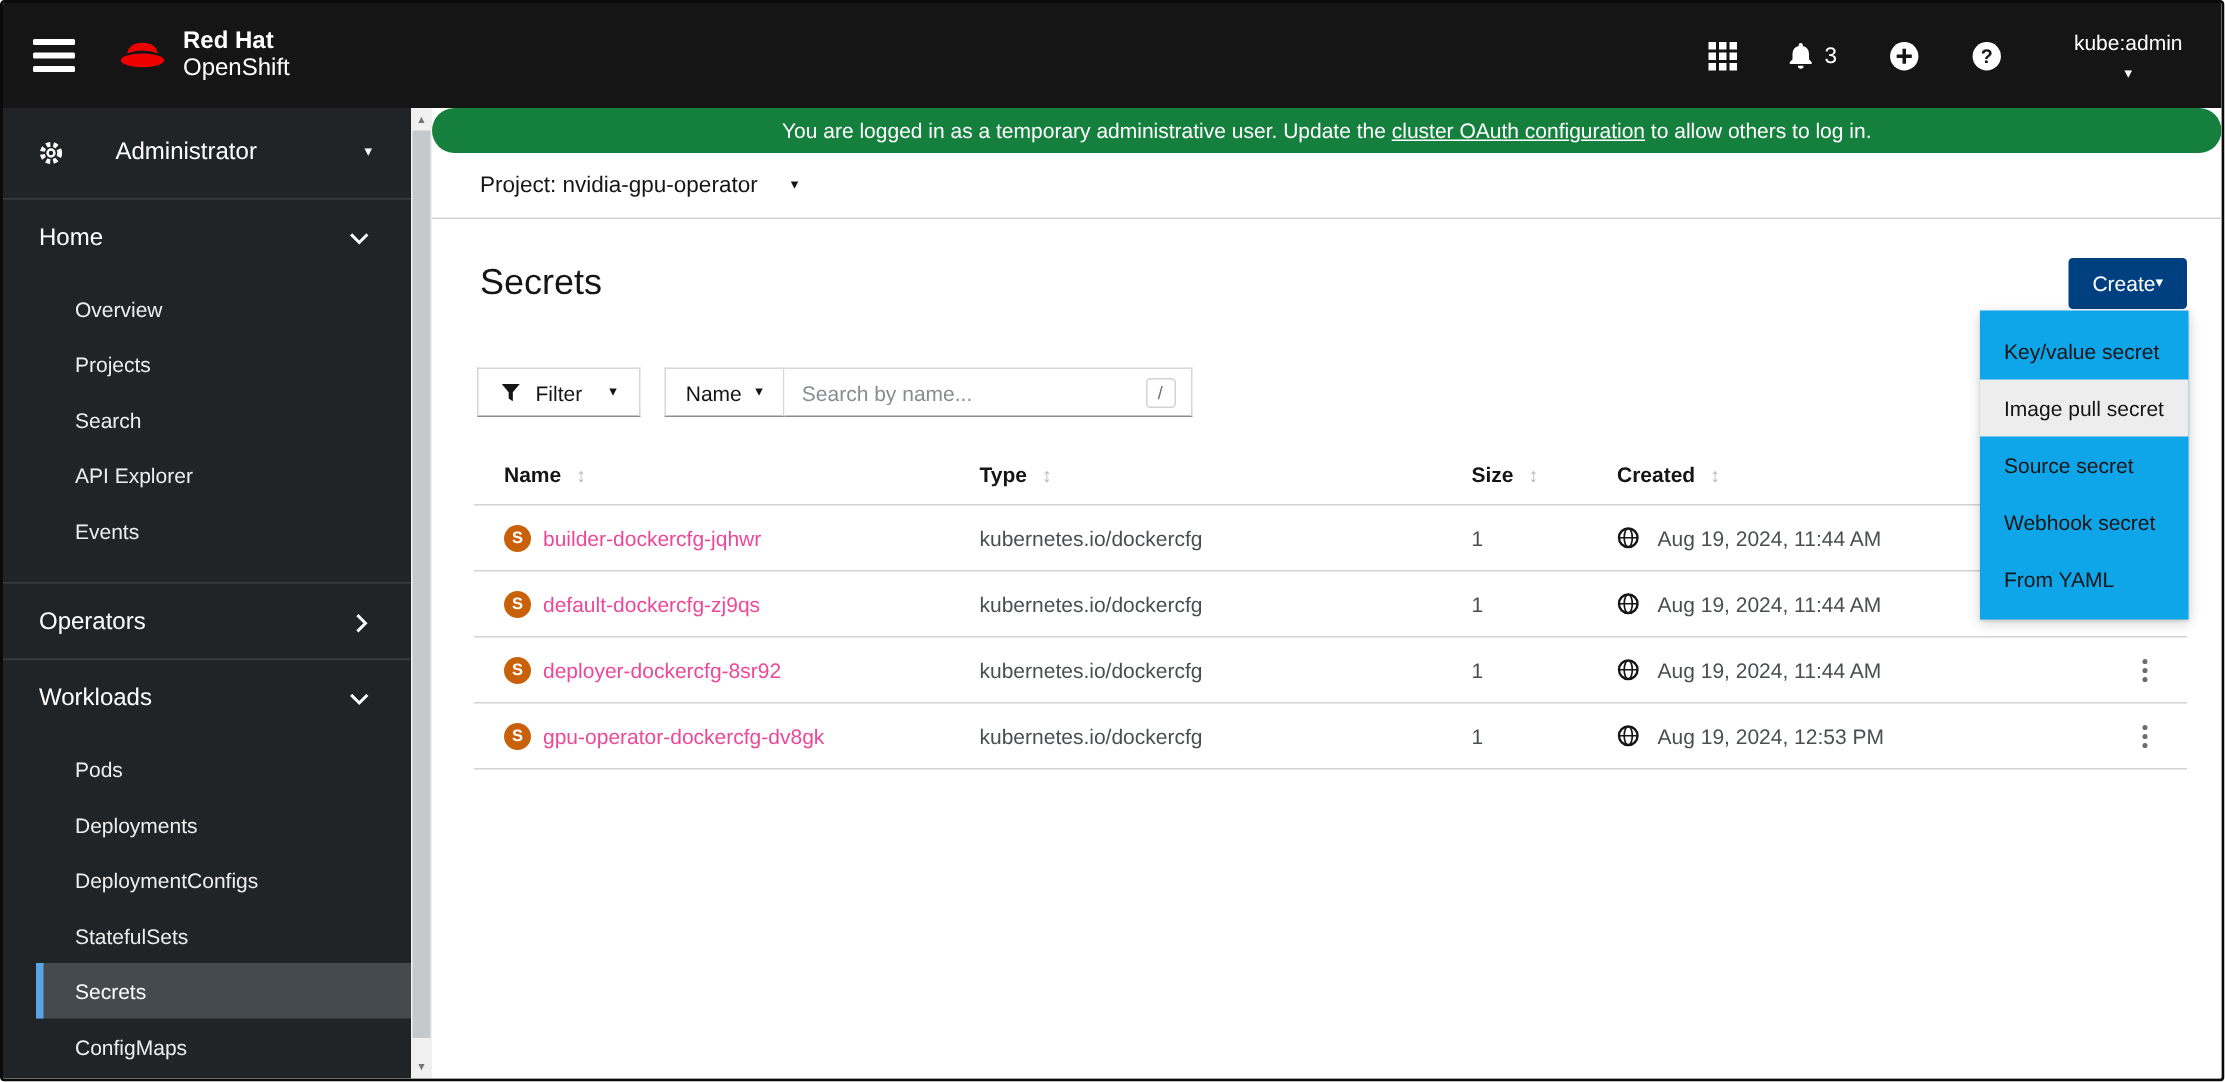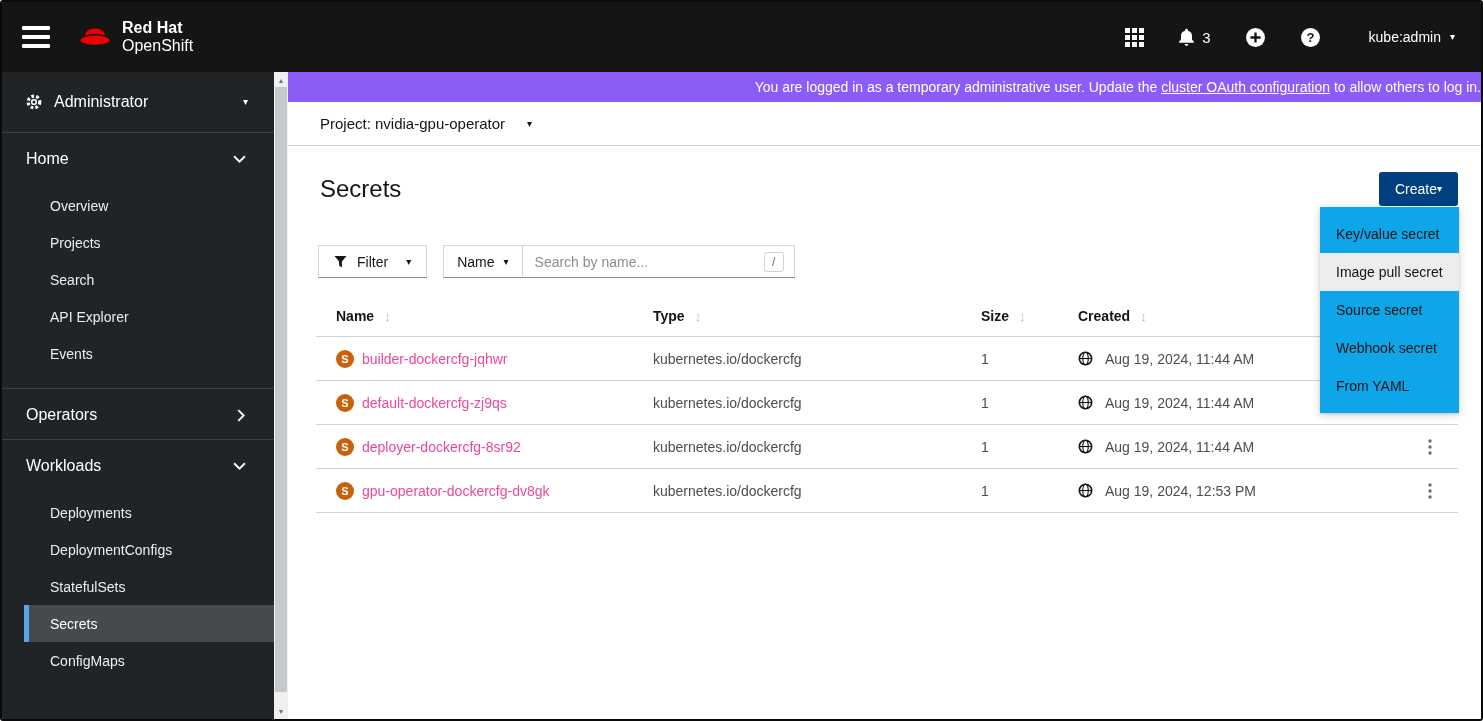--- a/index.html
+++ b/index.html
@@ -14,49 +14,49 @@
   .hamburger span { display:block; height:4px; background:#fff; border-radius:1px; }
   .logo { display:flex; align-items:center; gap:8px; }
   .logo-text { color:#fff; font-size:16px; line-height:1.12; }
   .logo-brand { font-weight:700; display:block; }
   .logo-product { font-weight:300; display:block; }
   .mh-right { display:flex; align-items:center; gap:34px; }
   .mh-iconbtn { background:none; border:none; cursor:pointer; display:flex; align-items:center; gap:7px; color:#fff; }
   .appgrid { display:grid; grid-template-columns:repeat(3,5px); grid-template-rows:repeat(3,5px); gap:2px; }
   .appgrid i { background:#fff; display:block; }
   .notif-count { color:#fff; font-size:15px; }
-  .user-menu { display:flex; align-items:center; gap:9px; color:#fff; font-size:14px; background:none; border:none; cursor:pointer; margin-left:14px; }
+  .user-menu { display:flex; align-items:center; gap:9px; color:#fff; font-size:14px; background:none; border:none; cursor:pointer; margin-left:14px;flex-direction:column; }
   .caret { font-size:10px; line-height:1; }
   .caret.white { color:#fff; }
   .caret.dark { color:#151515; }
 
   
   .body-row { flex:1; display:flex; min-height:0; }
 
   
   .sidebar { flex:0 0 272px; background:#212427; color:#fff; overflow:hidden; }
-  .perspective { height:60px; display:flex; align-items:center; padding:0 26px 0 23px; font-size:16px; cursor:pointer; }
+  .perspective { height:60px; display:flex; align-items:center; padding:0 26px 0 23px; font-size:16px; cursor:pointer;gap:23px; }
   .perspective .label { margin-left:11px; }
   .perspective .caret { margin-left:auto; }
   .nav-divider { height:1px; background:#3b3e42; }
   .nav-section-header { height:48px; margin-top:2px; display:flex; align-items:center; justify-content:space-between; padding:0 28px 0 24px; font-size:16px; color:#fff; cursor:pointer; }
   .nav-list { list-style:none; padding:4px 0 16px 0; }
   .nav-sub-item { height:37px; display:flex; align-items:center; padding-left:48px; font-size:14px; color:#ededed; cursor:pointer; }
   .nav-sub-item.active { margin-left:22px; padding-left:21px; border-left:5px solid #5ba3e8; background:#454a4e; color:#fff; }
 
   
   .scrollbar { flex:0 0 14px; background:#f0f0f0; position:relative; }
   .sb-arrow { position:absolute; left:0; width:14px; height:14px; display:flex; align-items:center; justify-content:center; font-size:7px; color:#737679; cursor:pointer; }
   .sb-arrow.up { top:1px; }
   .sb-arrow.down { bottom:1px; }
   .sb-thumb { position:absolute; top:15px; left:1px; width:12px; height:605px; background:#c6c9cc; cursor:pointer; }
 
   
   .content { flex:1; display:flex; flex-direction:column; position:relative; background:#fff; min-width:0; }
-  .banner { flex:0 0 30px; background:#8b5cf6; color:#fff; display:flex; align-items:center; justify-content:flex-end; font-size:14px; white-space:pre; }
+  .banner { flex:0 0 30px; background:#15803d; color:#fff; display:flex; align-items:center; justify-content:center; font-size:14px; white-space:pre;border-radius:15px; }
   .banner a { color:#fff; text-decoration:underline; cursor:pointer; }
   .project-bar { flex:0 0 44px; border-bottom:1px solid #d2d2d2; display:flex; align-items:center; padding-left:32px; }
   .project-toggle { display:flex; align-items:center; gap:22px; background:none; border:none; font-size:15px; color:#151515; cursor:pointer; font-family:inherit; }
 
   .page-head { display:flex; justify-content:space-between; align-items:center; padding:26px 23px 0 32px; }
   .page-title { font-size:24px; font-weight:500; color:#151515; }
   .create-btn { background:#004080; color:#fff; border:none; border-radius:3px; height:34px; padding:0 16px; font-size:14px; display:flex; align-items:center; gap:0; cursor:pointer; font-family:inherit; }
 
   .dropdown-menu { position:absolute; top:135px; right:22px; width:139px; background:#0ea5e9; box-shadow:0 1px 2px rgba(3,3,3,0.12), 0 2px 8px rgba(3,3,3,0.18); padding:8px 0; z-index:30; }
   .dropdown-item { height:38px; display:flex; align-items:center; padding:0 16px; font-size:14px; color:#151515; cursor:pointer; white-space:nowrap; }
@@ -188,20 +188,21 @@
       </div>
       <div class="nav-divider"></div>
 
       <div class="nav-section-header">
         <span>Workloads</span>
         <svg width="13" height="9" viewBox="0 0 12 8">
             <path d="M1 1l5 5 5-5" stroke="#fff" stroke-width="1.8" fill="none"></path>
           </svg>
       </div>
       <ul class="nav-list">
+        <li class="nav-sub-item">Pods</li>
         <li class="nav-sub-item">Deployments</li>
         <li class="nav-sub-item">DeploymentConfigs</li>
         <li class="nav-sub-item">StatefulSets</li>
         <li class="nav-sub-item active">Secrets</li>
         <li class="nav-sub-item">ConfigMaps</li>
       </ul>
     </nav>
 
     <div class="scrollbar">
       <span class="sb-arrow up">▲</span>

